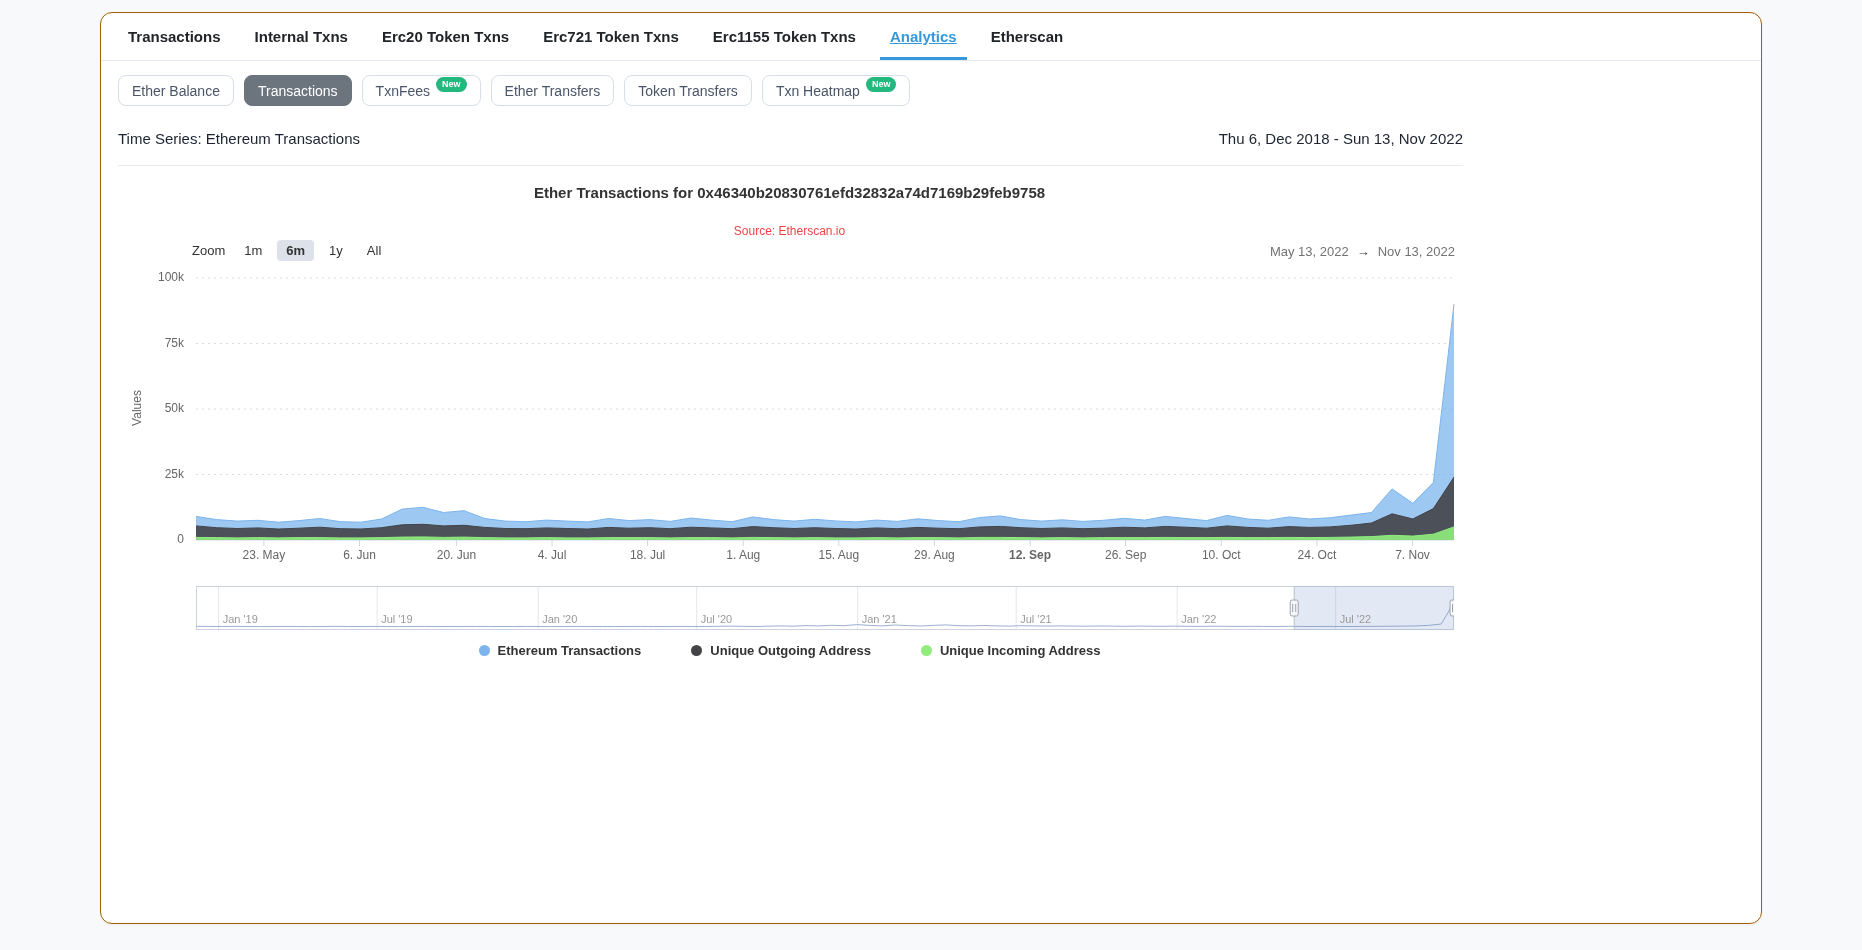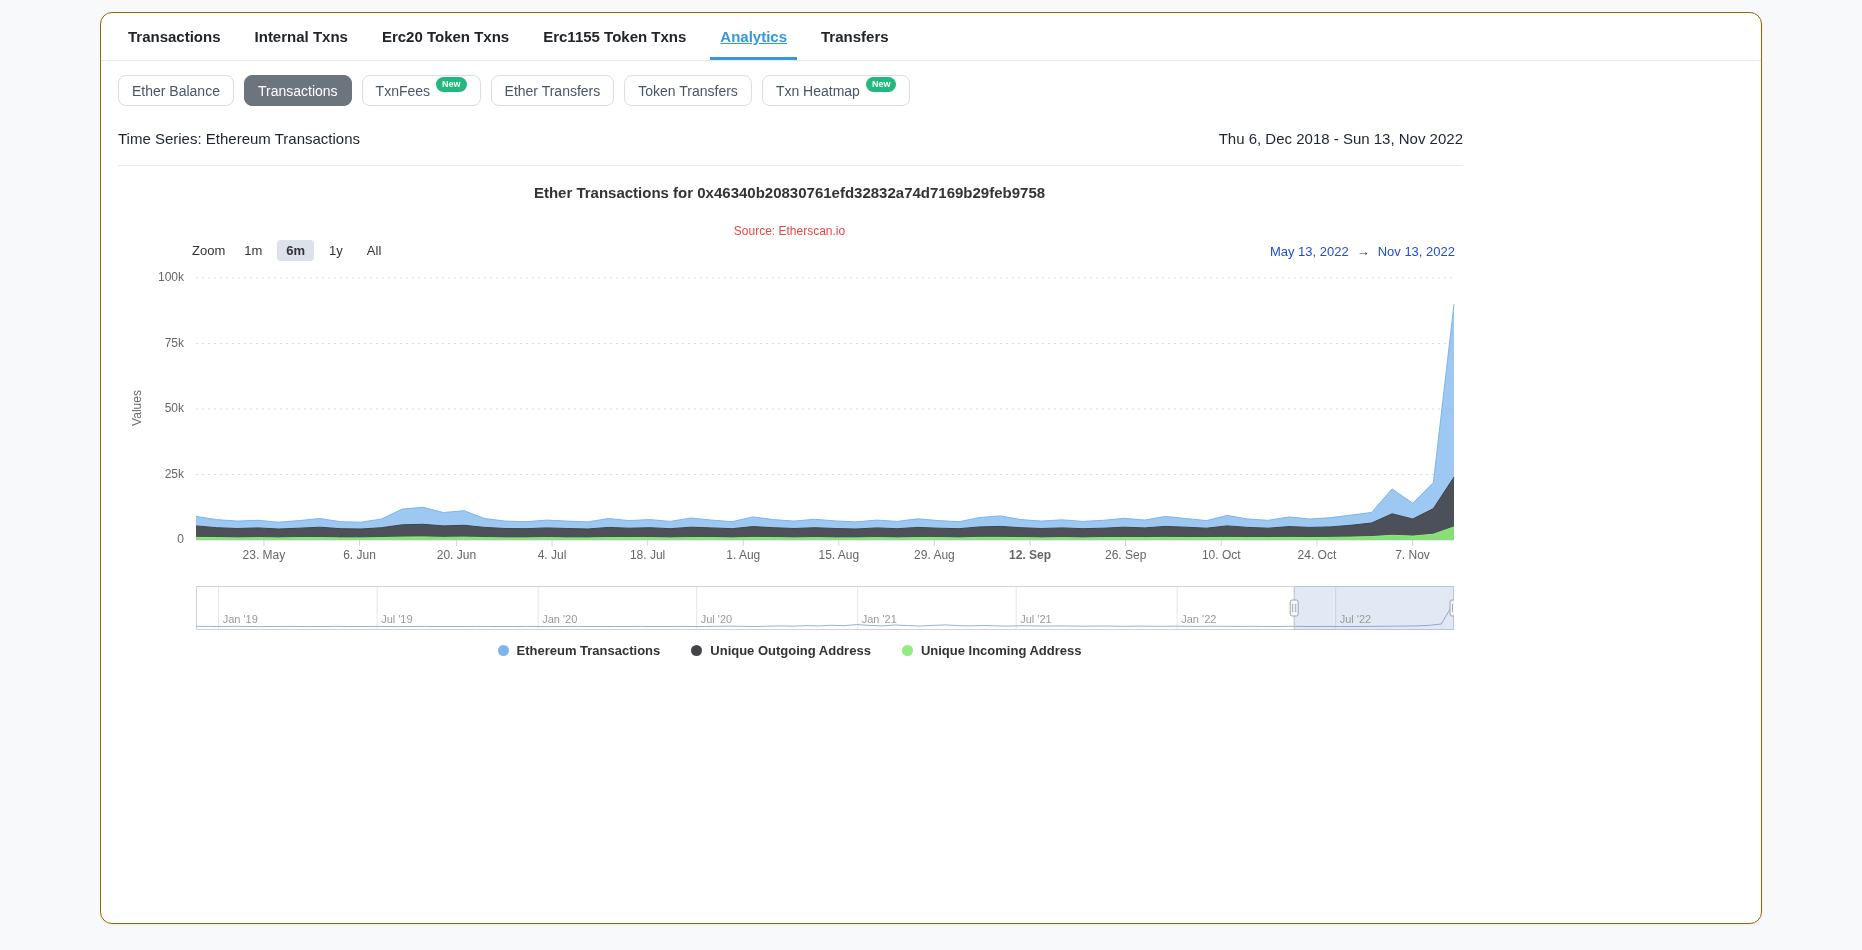--- a/index.html
+++ b/index.html
@@ -31,51 +31,52 @@
 
   
   .hc{position:relative;margin-left:15px;margin-top:6px;width:1347px;height:505px;}
   .hc-title{position:absolute;top:12px;width:100%;text-align:center;font-size:15px;font-weight:700;color:#333;}
   .hc-subtitle{position:absolute;top:34px;width:100%;text-align:center;font-size:12px;color:#ef4444;margin-top:18px;}
   .zoom-row{position:absolute;top:68px;left:76px;display:flex;align-items:center;gap:6px;font-size:13px;color:#333;}
   .zoom-label{margin-right:4px;}
   .zoom-btn{padding:3px 9px;border-radius:4px;color:#333;cursor:pointer;}
   .zoom-btn.active{background:#dde2ea;font-weight:700;}
   .range-row{position:absolute;top:72px;right:8px;display:flex;align-items:center;gap:8px;font-size:13px;}
-  .range-input{color:#1d4ed8;cursor:pointer;}
+  .range-input{color:#737373;cursor:pointer;}
   .range-arrow{color:#333;}
 
   .plot{position:absolute;left:80px;top:106px;width:1258px;height:262px;}
   .plot svg{overflow:visible;display:block;}
   .y-tick{position:absolute;left:10px;width:58px;text-align:right;font-size:12px;color:#666;}
   .x-tick{position:absolute;top:376px;transform:translateX(-50%);font-size:12px;color:#666;white-space:nowrap;}
   .values-label{position:absolute;left:-2px;top:229px;width:46px;text-align:center;
                 transform:rotate(-90deg);font-size:12px;color:#666;}
 
   .nav{position:absolute;left:80px;top:414px;width:1258px;height:44px;}
   .nav svg{display:block;}
   .nav-tick{position:absolute;top:441px;font-size:11px;color:#999;white-space:nowrap;}
 
-  .legend{position:absolute;top:471px;width:100%;display:flex;justify-content:center;gap:31px;}
+  .legend{position:absolute;top:471px;width:100%;display:flex;justify-content:center;gap:50px;}
   .legend-item{display:flex;align-items:center;gap:8px;font-size:13px;font-weight:700;color:#333;cursor:pointer;}
   .legend-dot{width:11px;height:11px;border-radius:50%;background:#ccc;}
 </style>
 </head>
 <body>
 
 <div class="page">
   <div class="card">
 
     <div class="tabbar">
       <div class="tab">Transactions</div>
       <div class="tab">Internal Txns</div>
       <div class="tab">Erc20 Token Txns</div>
+      <div class="tab">Erc721 Token Txns</div>
       <div class="tab">Erc1155 Token Txns</div>
       <div class="tab active">Analytics</div>
-      <div class="tab">Transfers</div>
+      <div class="tab">Etherscan</div>
     </div>
 
     <div class="subnav">
       <div class="pill">
         <span>Ether Balance</span>
       </div>
       <div class="pill active">
         <span>Transactions</span>
       </div>
       <div class="pill">

